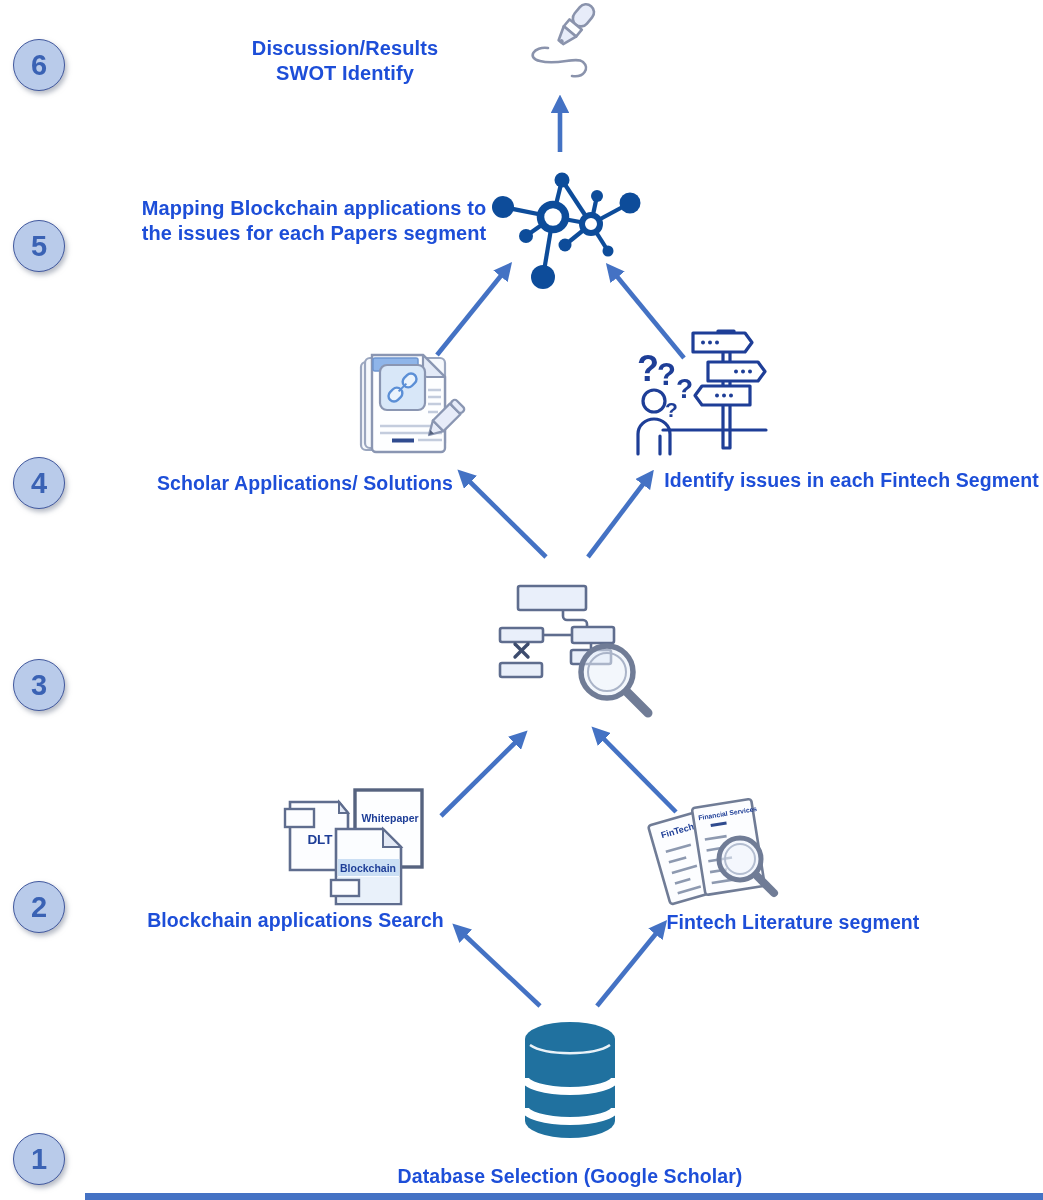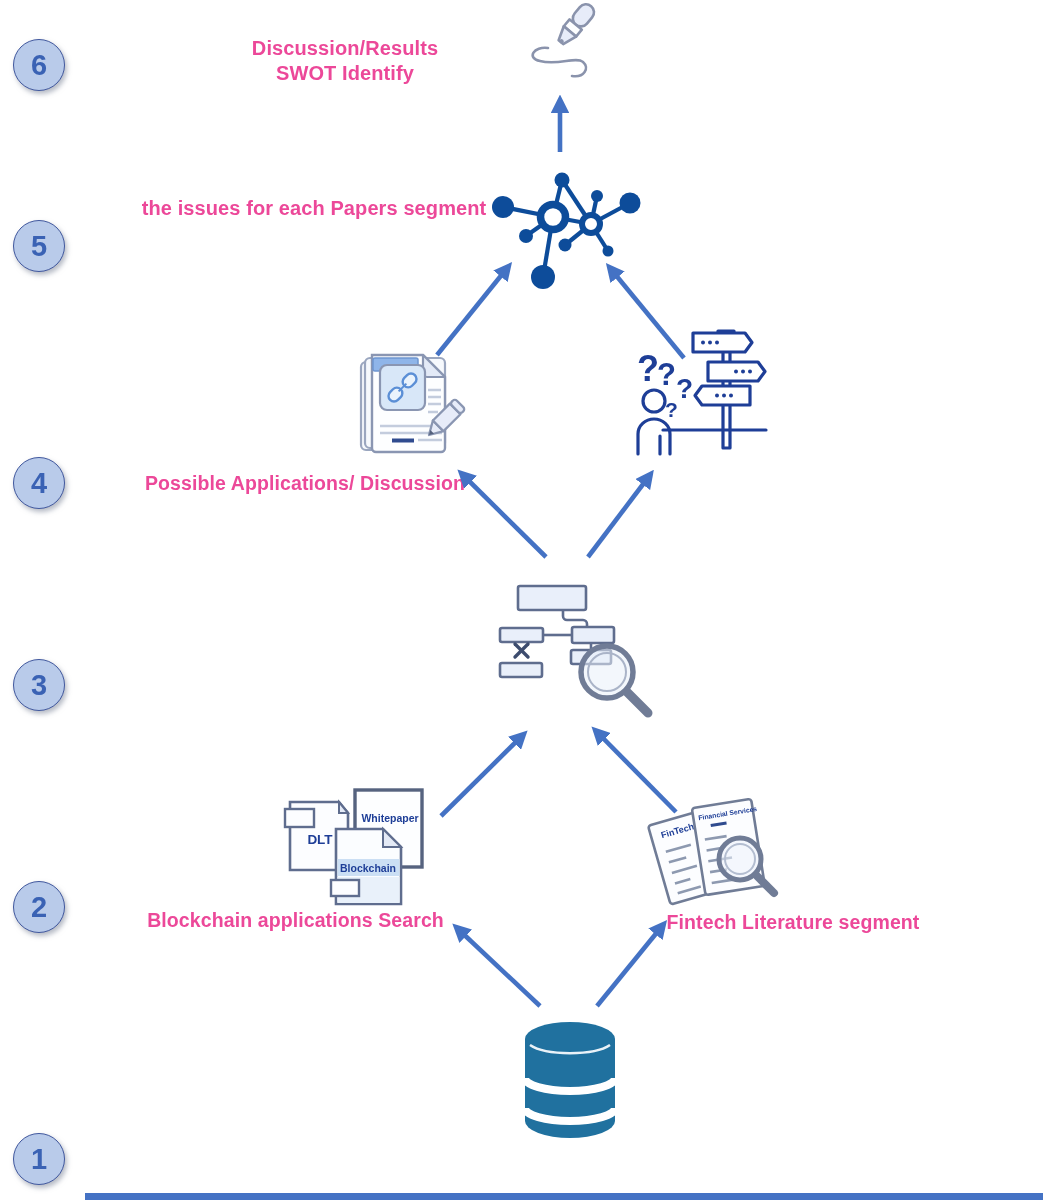--- a/index.html
+++ b/index.html
@@ -8,21 +8,21 @@
     font-family:"Liberation Sans",sans-serif;
   }
   .step-circle{
     position:absolute;width:50px;height:50px;border-radius:50%;
     background:#b9cbea;border:1.6px solid #41589e;
     box-shadow:2px 3px 5px rgba(120,130,150,.55);
     display:flex;align-items:center;justify-content:center;
     color:#3a62b4;font-size:29px;font-weight:700;line-height:1;
   }
   .lbl{
-    position:absolute;color:#ec4899;font-weight:700;text-align:center;
+    position:absolute;color:#1d4ed8;font-weight:700;text-align:center;
     font-size:19.5px;line-height:25px;letter-spacing:.1px;
   }
   .lbl.big{font-size:20px;}
   svg{position:absolute;overflow:visible;}
   svg text{font-family:"Liberation Sans",sans-serif;}
   #bottom-bar{position:absolute;left:85px;top:1193px;width:958px;height:7px;background:#4472c4;}
 </style>
 </head>
 <body>
 
@@ -33,25 +33,28 @@
   <div class="step-circle" style="left:13px;top:457px">4</div>
   <div class="step-circle" style="left:13px;top:659px">3</div>
   <div class="step-circle" style="left:13px;top:881px">2</div>
   <div class="step-circle" style="left:13px;top:1133px">1</div>
 
   <div class="lbl big" style="left:180px;top:36px;width:330px">
     <div>Discussion/Results</div>
     <div>SWOT Identify</div>
   </div>
   <div class="lbl big" style="left:138px;top:196px;width:352px">
+    <div>Mapping Blockchain applications to</div>
     <div>the issues for each Papers segment</div>
   </div>
-  <div class="lbl" style="left:125px;top:471px;width:360px">Possible Applications/ Discussion</div>
+  <div class="lbl" style="left:125px;top:471px;width:360px">Scholar Applications/ Solutions</div>
+  <div class="lbl" style="left:660px;top:468px;width:383px">Identify issues in each Fintech Segment</div>
   <div class="lbl" style="left:118px;top:908px;width:355px">Blockchain applications Search</div>
   <div class="lbl" style="left:653px;top:910px;width:280px">Fintech Literature segment</div>
+  <div class="lbl" style="left:355px;top:1164px;width:430px">Database Selection (Google Scholar)</div>
 
   <svg style="left:0;top:0" width="1043" height="1200" viewBox="0 0 1043 1200">
     <defs>
       <marker id="ah" viewBox="0 0 10 10" refX="6.5" refY="5" markerWidth="4" markerHeight="4" orient="auto-start-reverse">
         <path d="M0,0 L10,5 L0,10 z" fill="#4472c4"></path>
       </marker>
     </defs>
     <g stroke="#4472c4" stroke-width="4.6" marker-end="url(#ah)">
       <line x1="560" y1="152" x2="560" y2="101"></line>
       <line x1="437" y1="355" x2="508" y2="267"></line>

